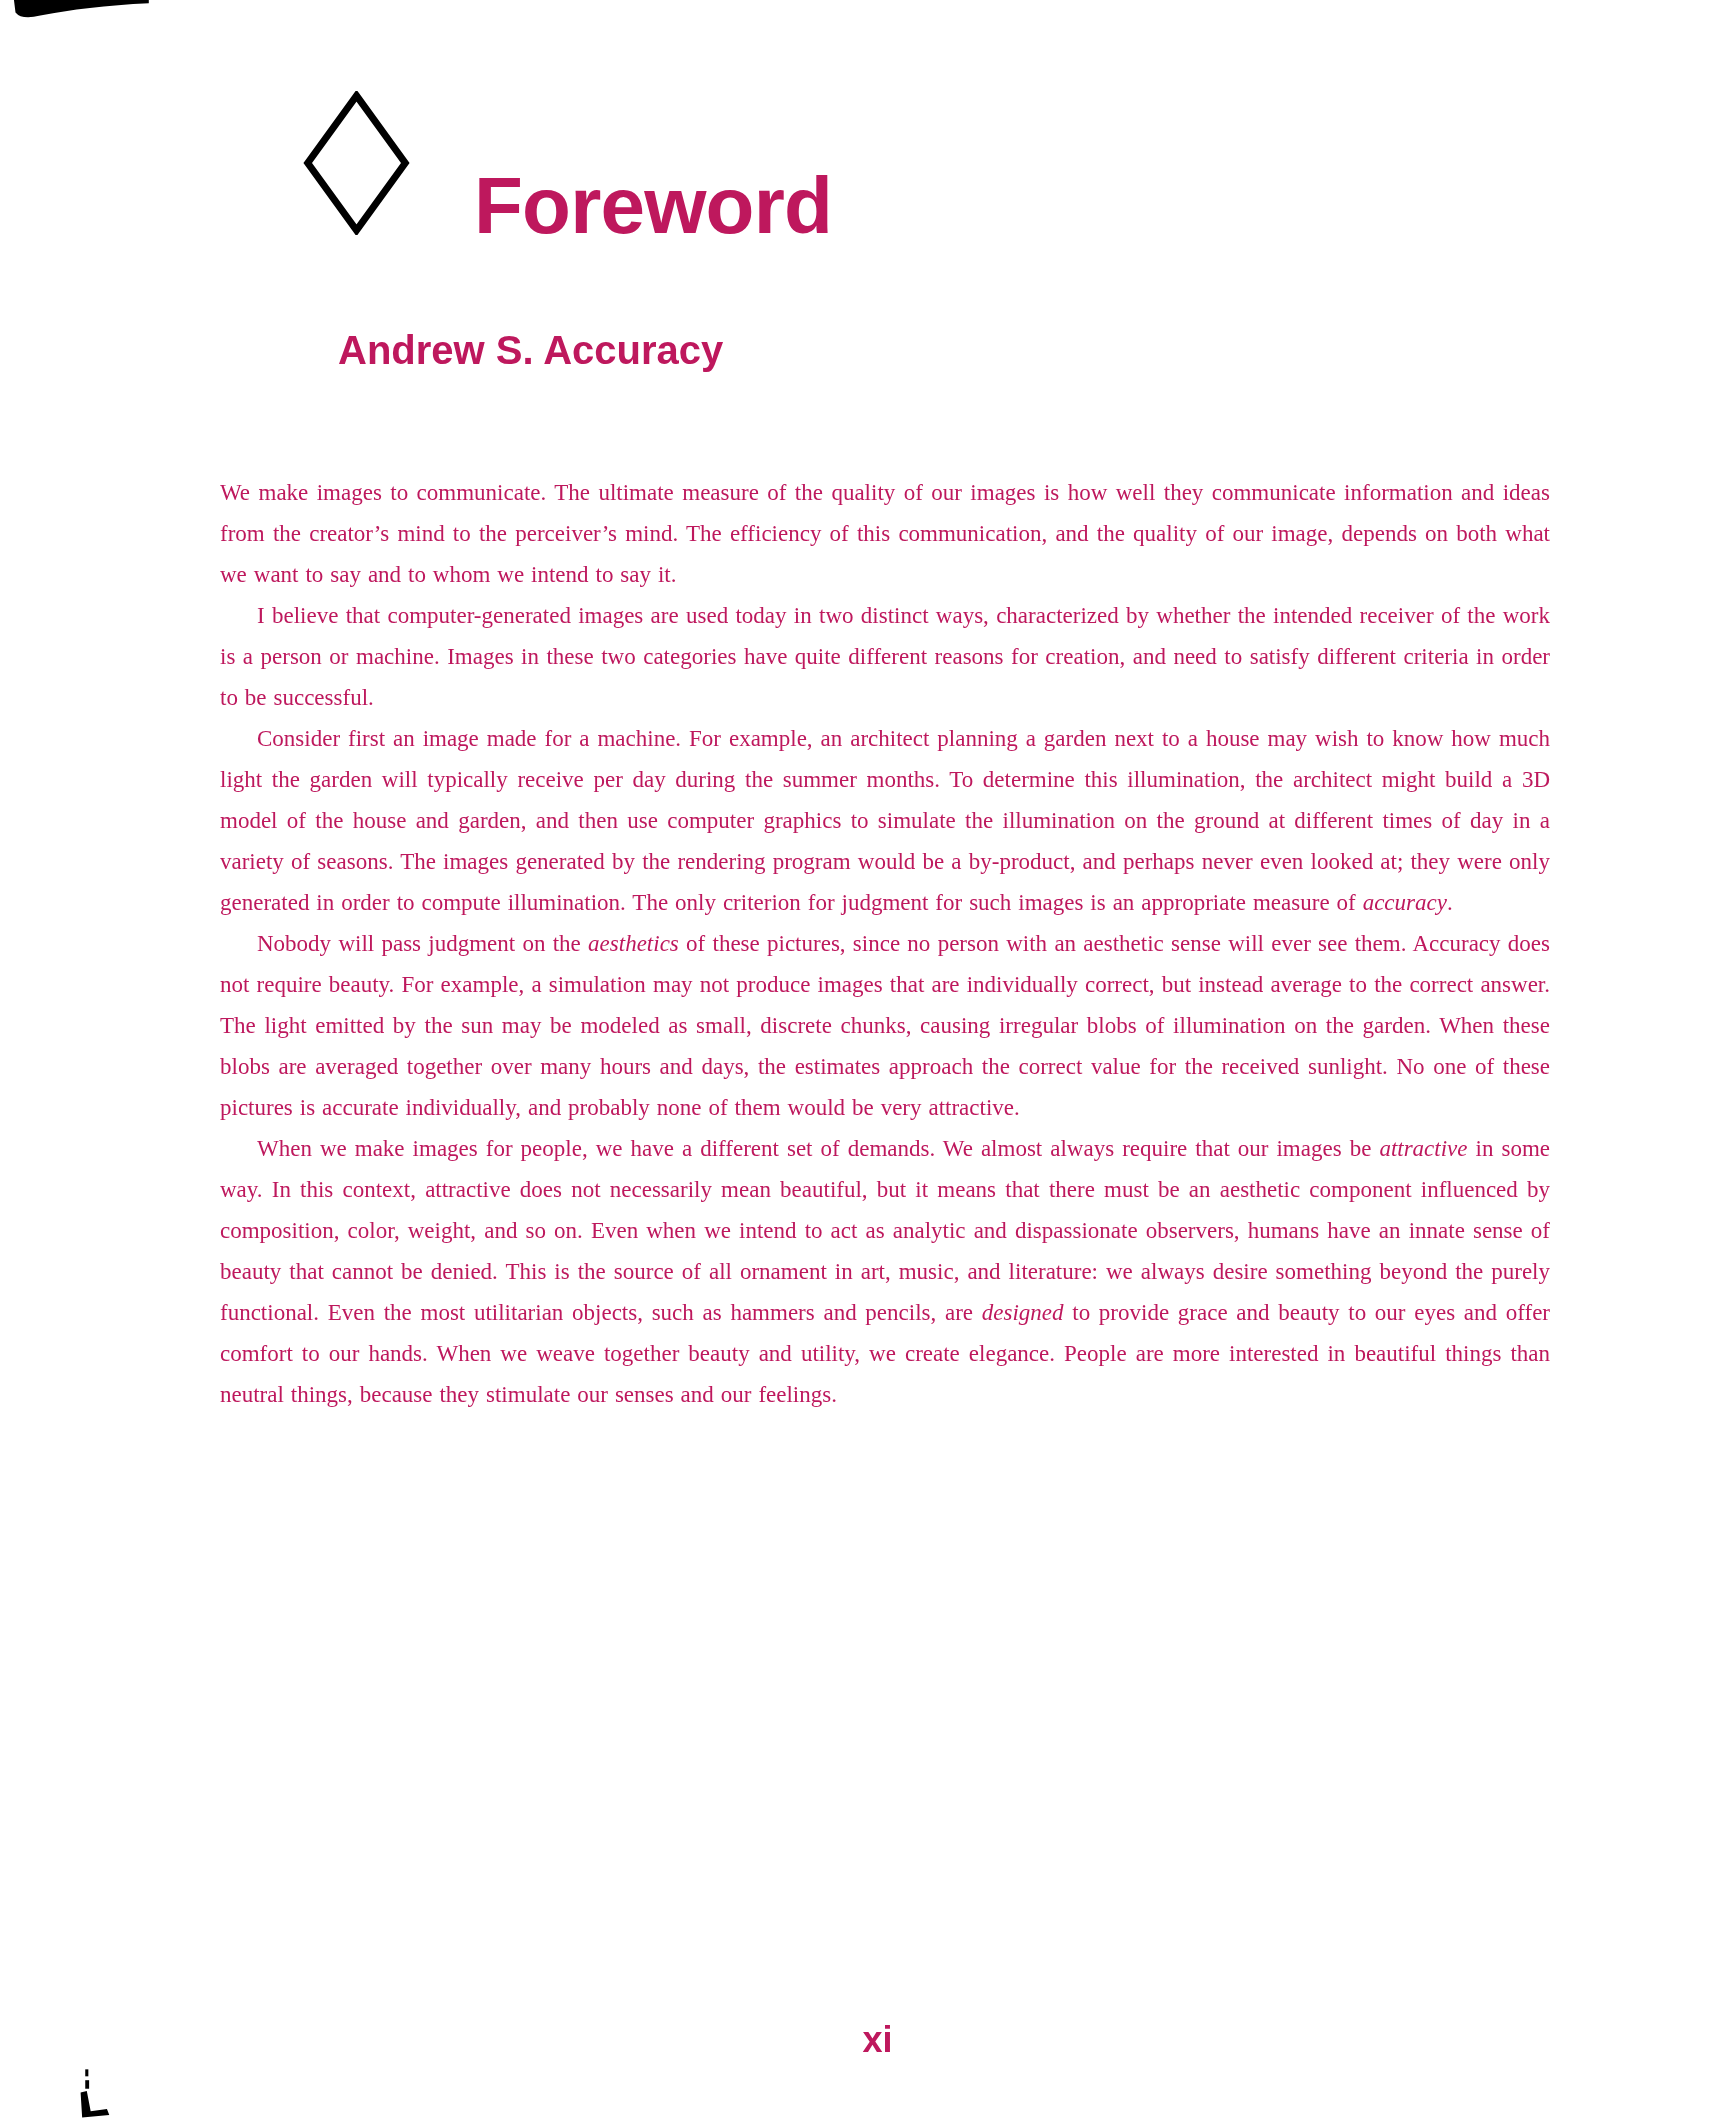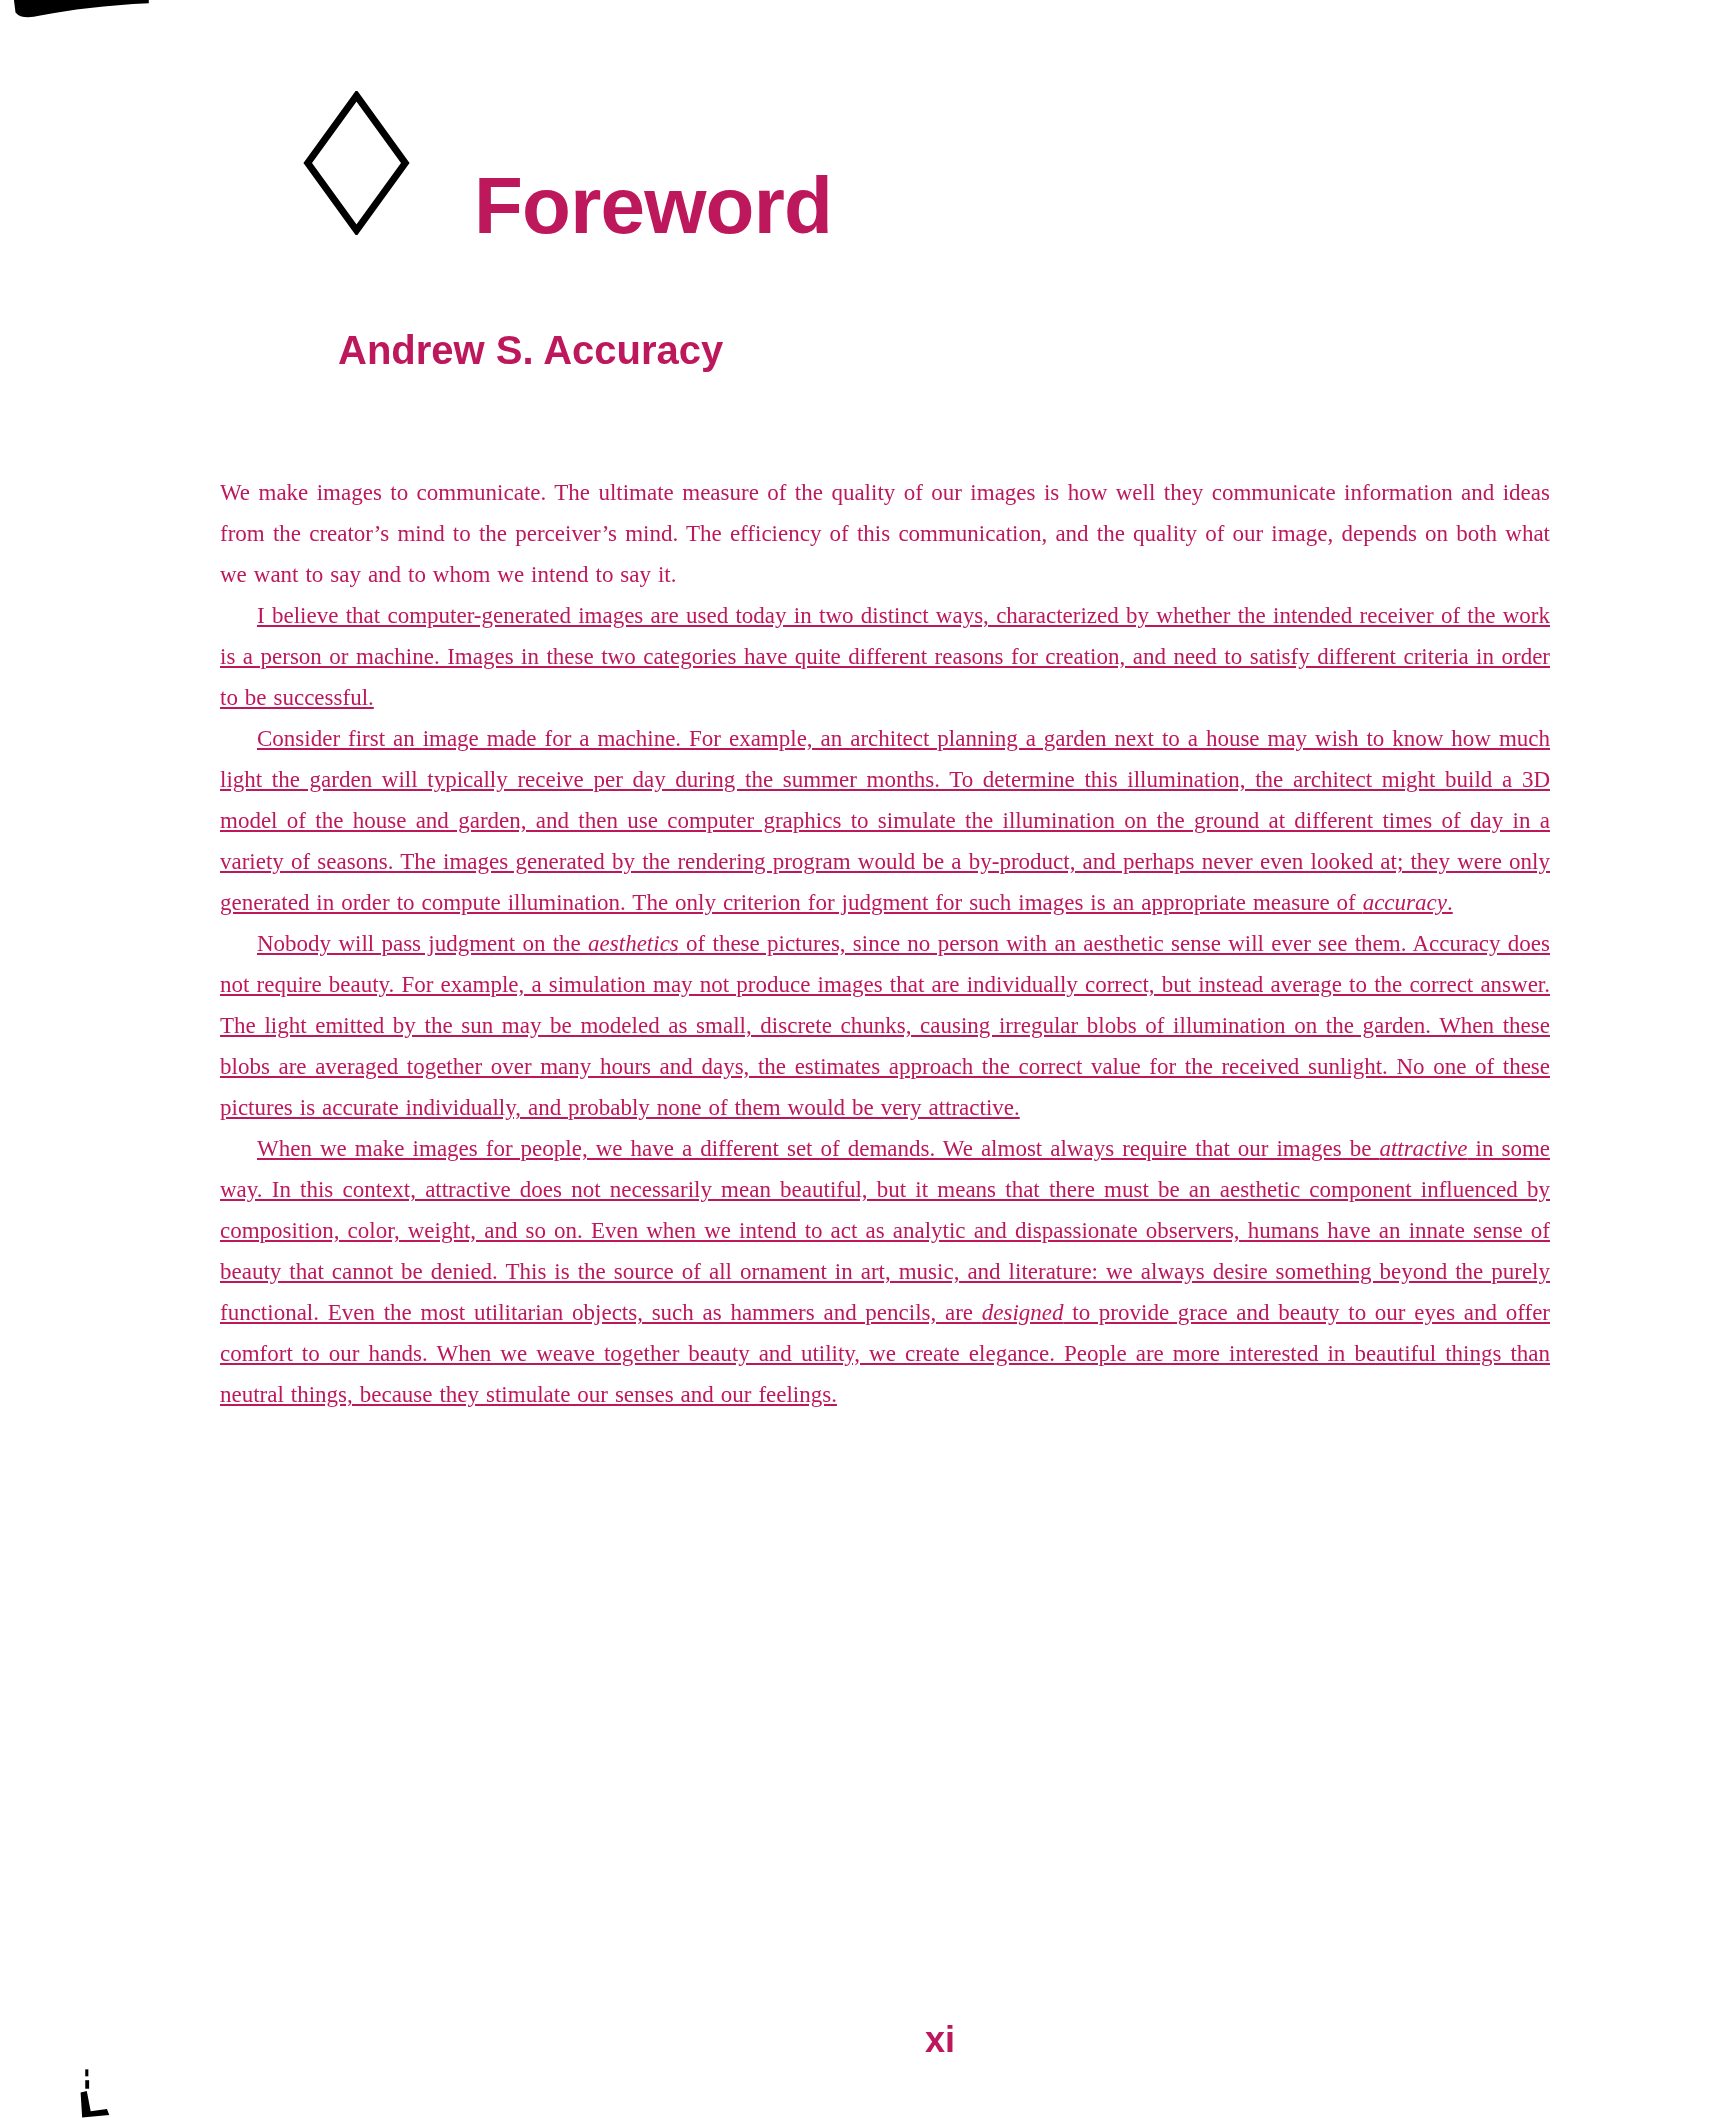--- a/index.html
+++ b/index.html
@@ -61,31 +61,30 @@
     line-height: 41px;
     text-align: justify;
     word-spacing: 1.2px;
   }
   .body-text p {
     margin: 0;
     padding: 0;
   }
   .body-text p.indent {
     text-indent: 37px;
-    text-decoration: underline;
   }
   .body-text .it {
     font-style: italic;
   }
   .page-number {
     position: absolute;
     left: 800px;
     top: 2022px;
     width: 155px;
-    text-align: right;
+    text-align: center;
     font-family: "Liberation Sans", sans-serif;
     font-weight: bold;
     font-size: 36px;
     line-height: 36px;
   }
 </style>
 </head>
 <body>
 
 <div class="page">

